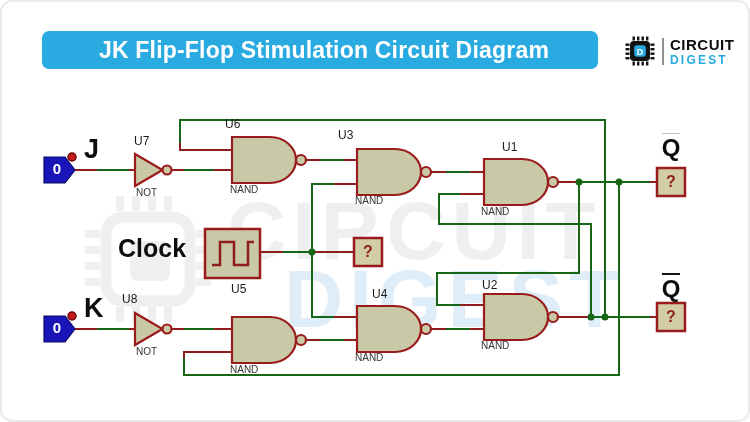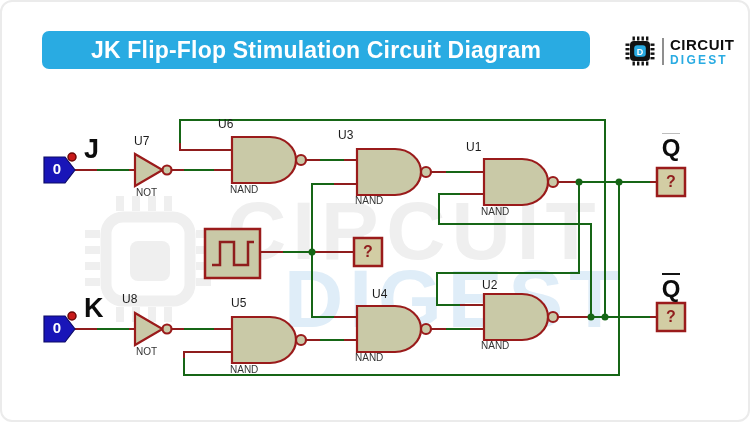--- a/index.html
+++ b/index.html
@@ -7,20 +7,21 @@
     position:relative;width:750px;height:422px;background:#fff;
     border:2px solid #ebebeb;border-radius:12px;box-sizing:border-box;
     overflow:hidden;font-family:"Liberation Sans",sans-serif;
   }
   
   .banner{
     position:absolute;left:40px;top:29px;width:548px;height:38px;
     background:#29ABE2;border-radius:7px;color:#fff;
     font-size:23px;font-weight:bold;text-align:center;line-height:38px;
     letter-spacing:.2px;
+    padding-left:8px;
   }
   .logo{position:absolute;left:622px;top:33px;display:flex;align-items:center;gap:6px;}
   .logo-sep{width:2px;height:27px;background:#8f8f8f;}
   .logo-text{display:flex;flex-direction:column;line-height:1;}
   .logo-top{font-size:15px;font-weight:800;color:#0d0d0d;letter-spacing:.5px;}
   .logo-bottom{font-size:12px;font-weight:800;color:#29ABE2;letter-spacing:2.2px;margin-top:2px;}
   
   .wm{position:absolute;line-height:1;font-weight:700;pointer-events:none;white-space:nowrap;}
   .wm1{left:225px;top:188px;font-size:82px;color:#EFEFEF;letter-spacing:6px;}
   .wm2{left:282px;top:256px;font-size:82px;color:#DFEDF8;letter-spacing:6px;}
@@ -173,37 +174,38 @@
     <rect x="203" y="227" width="55" height="49" fill="#C9C9A7" stroke="#9A1B1B" stroke-width="2.5"></rect>
     <path d="M210 263 H218 V240 H232 V263 H246 V240 H252" fill="none" stroke="#8F1D1D" stroke-width="2.5"></path>
 
     <rect x="655" y="166" width="28" height="28" fill="#D2CDA4" stroke="#9A1B1B" stroke-width="2.5"></rect>
     <rect x="655" y="301" width="28" height="28" fill="#D2CDA4" stroke="#9A1B1B" stroke-width="2.5"></rect>
     <rect x="352" y="236" width="28" height="28" fill="#D2CDA4" stroke="#9A1B1B" stroke-width="2.5"></rect>
   </svg>
 
   <div class="t ref" style="left:132px;top:133px">U7</div>
   <div class="t typ" style="left:134px;top:186px">NOT</div>
-  <div class="t ref" style="left:216px;top:116px">U6</div>
+  <div class="t ref" style="left:223px;top:116px">U6</div>
   <div class="t typ" style="left:228px;top:183px">NAND</div>
   <div class="t ref" style="left:336px;top:127px">U3</div>
   <div class="t typ" style="left:353px;top:194px">NAND</div>
-  <div class="t ref" style="left:464px;top:139px">U1</div>
+  <div class="t ref" style="left:500px;top:139px">U1</div>
   <div class="t typ" style="left:479px;top:205px">NAND</div>
   <div class="t ref" style="left:120px;top:291px">U8</div>
   <div class="t typ" style="left:134px;top:345px">NOT</div>
-  <div class="t ref" style="left:229px;top:295px">U5</div>
+  <div class="t ref" style="left:229px;top:281px">U5</div>
   <div class="t typ" style="left:228px;top:363px">NAND</div>
   <div class="t ref" style="left:370px;top:286px">U4</div>
   <div class="t typ" style="left:353px;top:351px">NAND</div>
   <div class="t ref" style="left:480px;top:277px">U2</div>
   <div class="t typ" style="left:479px;top:339px">NAND</div>
 
   <div class="t big" style="left:82px;top:134px">J</div>
   <div class="t big" style="left:82px;top:293px">K</div>
+  <div class="t clk" style="left:116px;top:234px">Clock</div>
   <div class="t qlab" style="left:655px;top:131px"><span class="bar bar-light">Q</span></div>
   <div class="t qlab" style="left:655px;top:271px"><span class="bar bar-dark">Q</span></div>
 
   <div class="t tagval" style="left:42px;top:159px">0</div>
   <div class="t tagval" style="left:42px;top:318px">0</div>
   <div class="t probe" style="left:655px;top:166px">?</div>
   <div class="t probe" style="left:655px;top:301px">?</div>
   <div class="t probe" style="left:352px;top:236px">?</div>
 
 </div>

